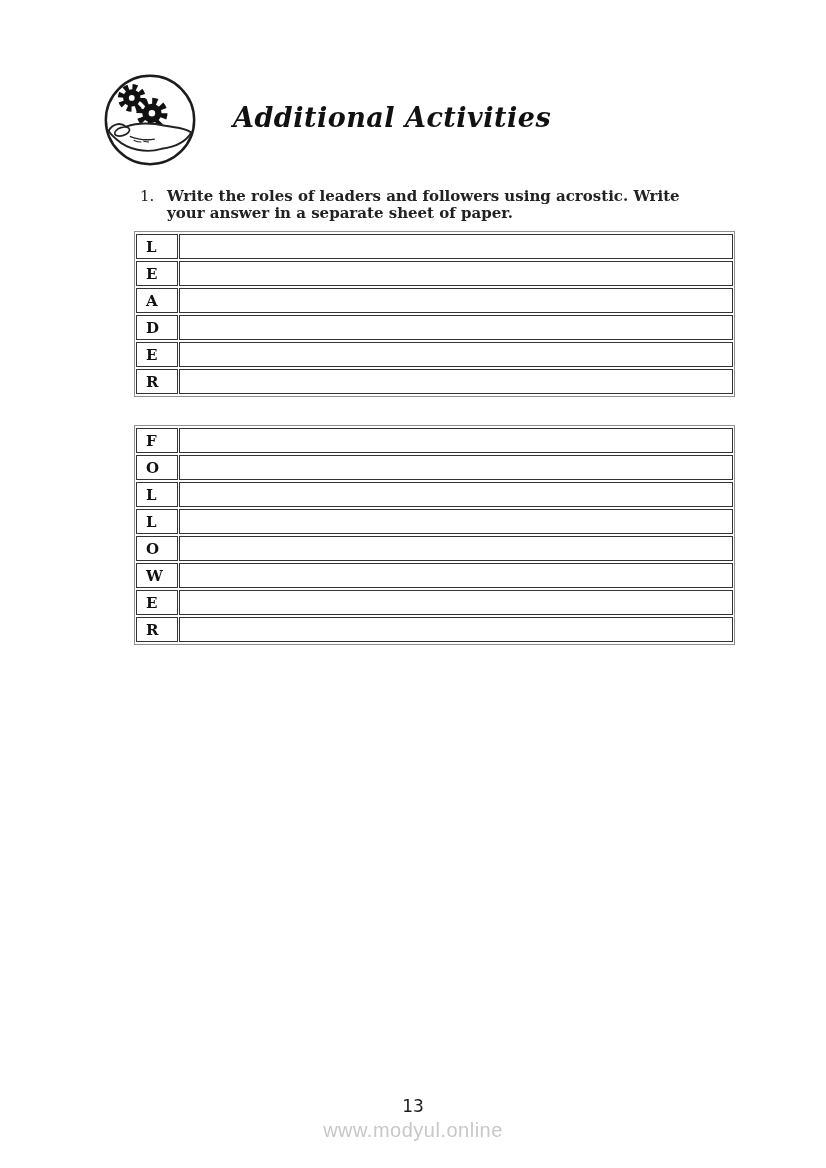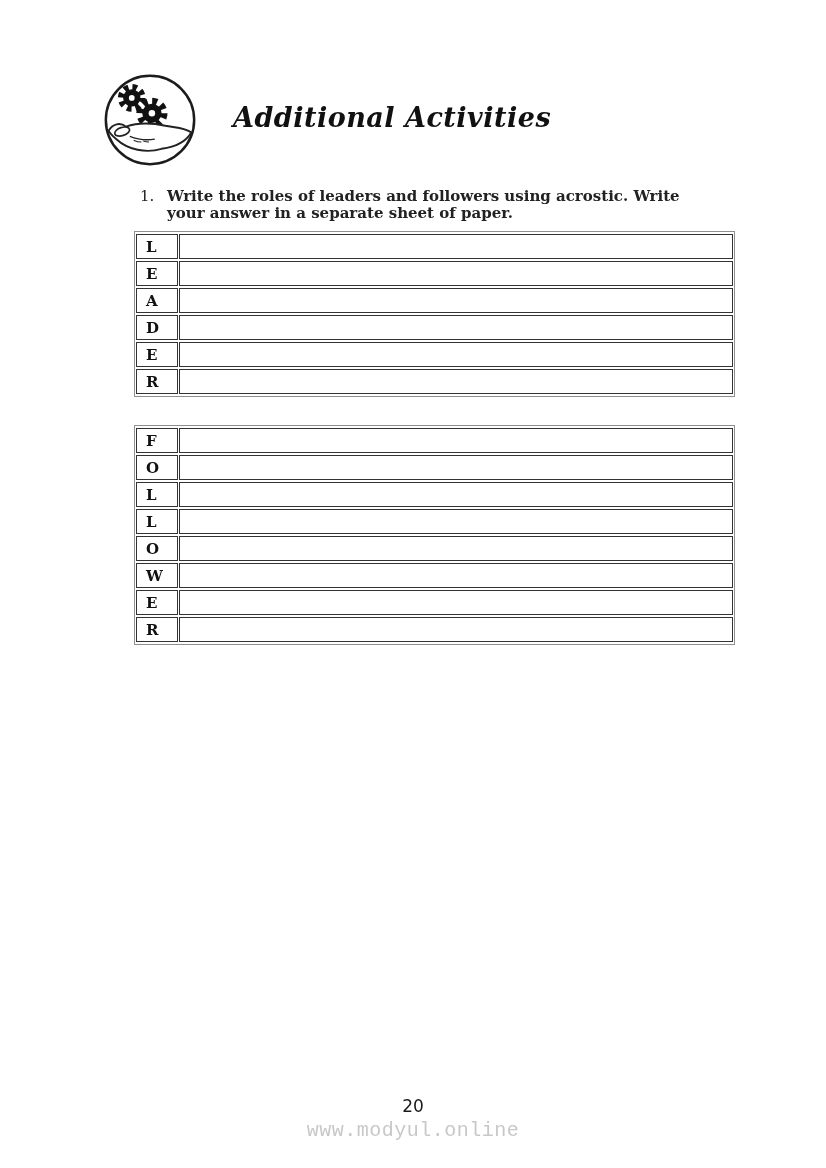--- a/index.html
+++ b/index.html
@@ -86,21 +86,21 @@
     font-family: "DejaVu Sans", "Liberation Sans", sans-serif;
     font-size: 17px;
     color: #1a1a1a;
   }
   .watermark {
     position: absolute;
     top: 1119px;
     left: 0;
     width: 100%;
     text-align: center;
-    font-family: Liberation Mono, monospace;
+    font-family: Liberation Sans, sans-serif;
     font-size: 20px;
     letter-spacing: 0.5px;
     color: #c8c8c8;
   }
 </style>
 </head>
 <body>
 
 <div class="page">
 
@@ -196,16 +196,16 @@
         <td class="letter">E</td>
         <td class="blank"></td>
       </tr>
       <tr>
         <td class="letter">R</td>
         <td class="blank"></td>
       </tr>
     </tbody>
   </table>
 
-  <div class="page-number">20</div>
+  <div class="page-number">13</div>
   <div class="watermark">www.modyul.online</div>
 
 </div>
 
 </body></html>

